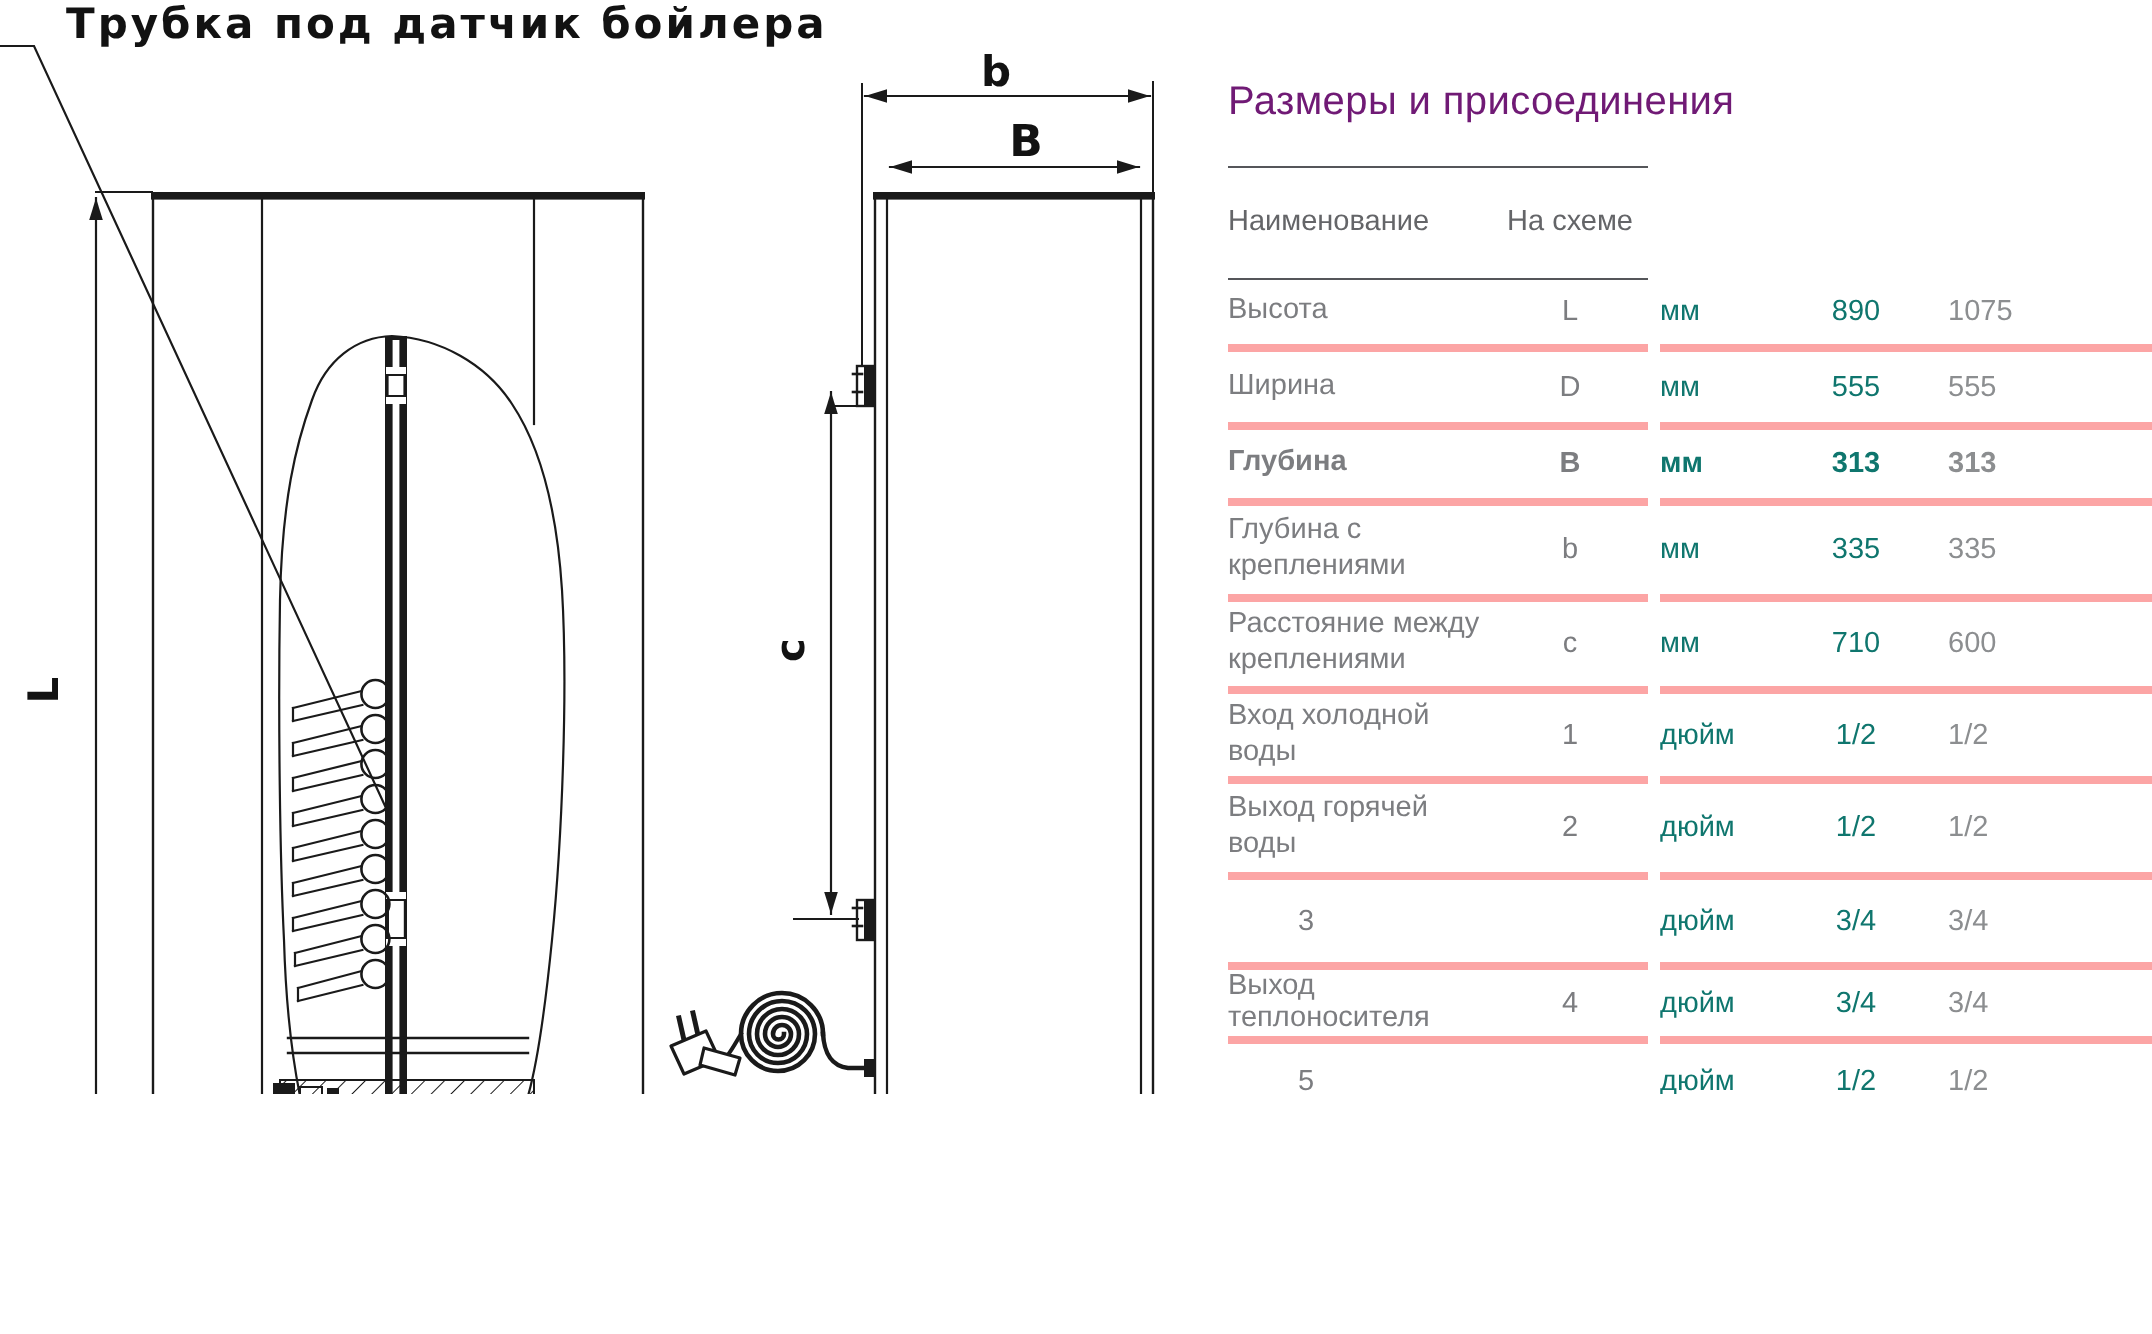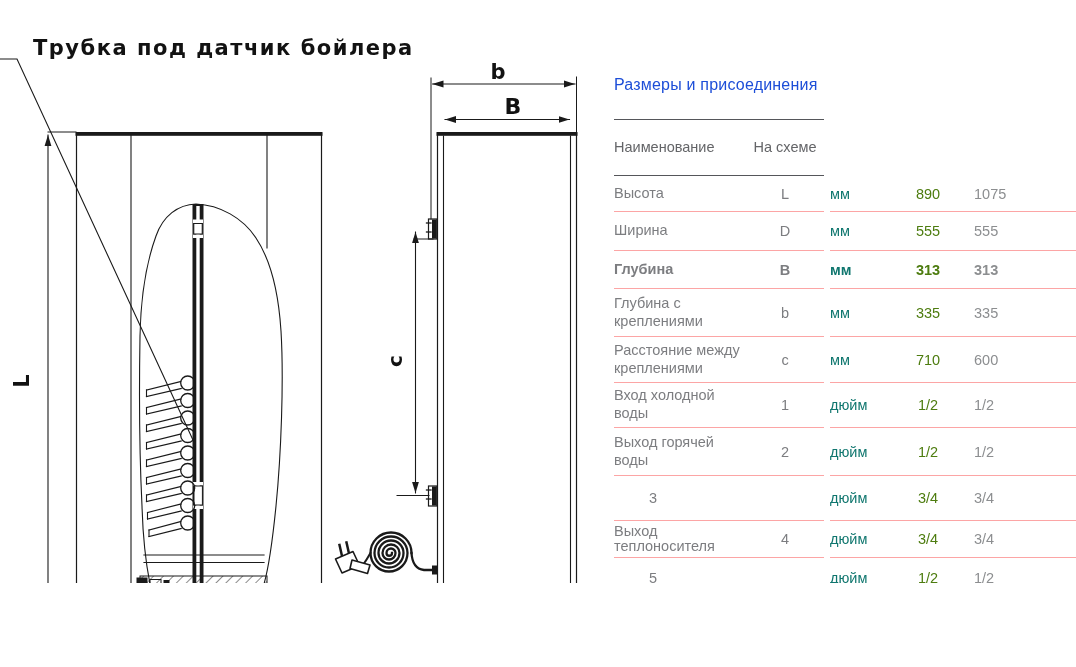--- a/index.html
+++ b/index.html
@@ -1,33 +1,33 @@
 <!DOCTYPE html>
 <html><head>
 <meta charset="utf-8">
 <style>
   html,body{margin:0;padding:0;background:#fff;}
   .stage{position:relative;width:1076px;height:547px;background:#ffffff;overflow:hidden;
-         font-family:"Liberation Sans",sans-serif;margin-top:36px;}
+         font-family:"Liberation Sans",sans-serif;}
   svg text{font-family:"DejaVu Sans","Liberation Sans",sans-serif;}
 
   
   .tablewrap{position:absolute;left:614px;top:40px;width:462px;}
-  .tbl-title{font-size:16px;color:#1d4ed8;height:43px;letter-spacing:.2px;}
+  .tbl-title{font-size:20px;color:#701a75;height:43px;letter-spacing:.2px;}
   .row{display:flex;gap:6px;}
   .grp{display:flex;align-items:center;box-sizing:border-box;}
   .grp.left{width:210px;}
   .grp.right{flex:1;}
   .thead .grp{border-top:1px solid #55565a;border-bottom:1px solid #55565a;height:57px;}
-  .trow .grp{border-bottom:1px solid #fca5a5;}
+  .trow .grp{border-bottom:4px solid #fca5a5;}
   .c{white-space:pre-line;box-sizing:border-box;}
   .c.name{width:132px;text-align:left;color:#7c7d80;font-size:14.5px;line-height:1.22;padding-right:4px;}
   .c.sch {width:78px;text-align:center;color:#7c7d80;font-size:14.5px;}
   .c.unit{width:52px;color:#0f766e;font-size:14.5px;}
-  .c.v80 {width:92px;text-align:center;color:#4d7c0f;font-size:14.5px;}
+  .c.v80 {width:92px;text-align:center;color:#0f766e;font-size:14.5px;}
   .c.v100{flex:1;text-align:left;color:#8c8e90;font-size:14.5px;}
   .thead .c{color:#646568;line-height:1.35;}
   .thead .c.sch,.thead .c.unit,.thead .c.v80,.thead .c.v100{color:#646568;text-align:center;}
   .r0 .grp{height:36px;} .r1 .grp{height:39px;} .r2 .grp{height:38px;font-weight:bold;}
   .r3 .grp{height:48px;} .r4 .grp{height:46px;} .r5 .grp{height:45px;}
   .r6 .grp{height:48px;} .r7 .grp{height:45px;} .r8 .grp{height:37px;}
   .r9 .grp{height:41px;}
   .tight .c.name{line-height:1.05;}
 </style>
 </head>

